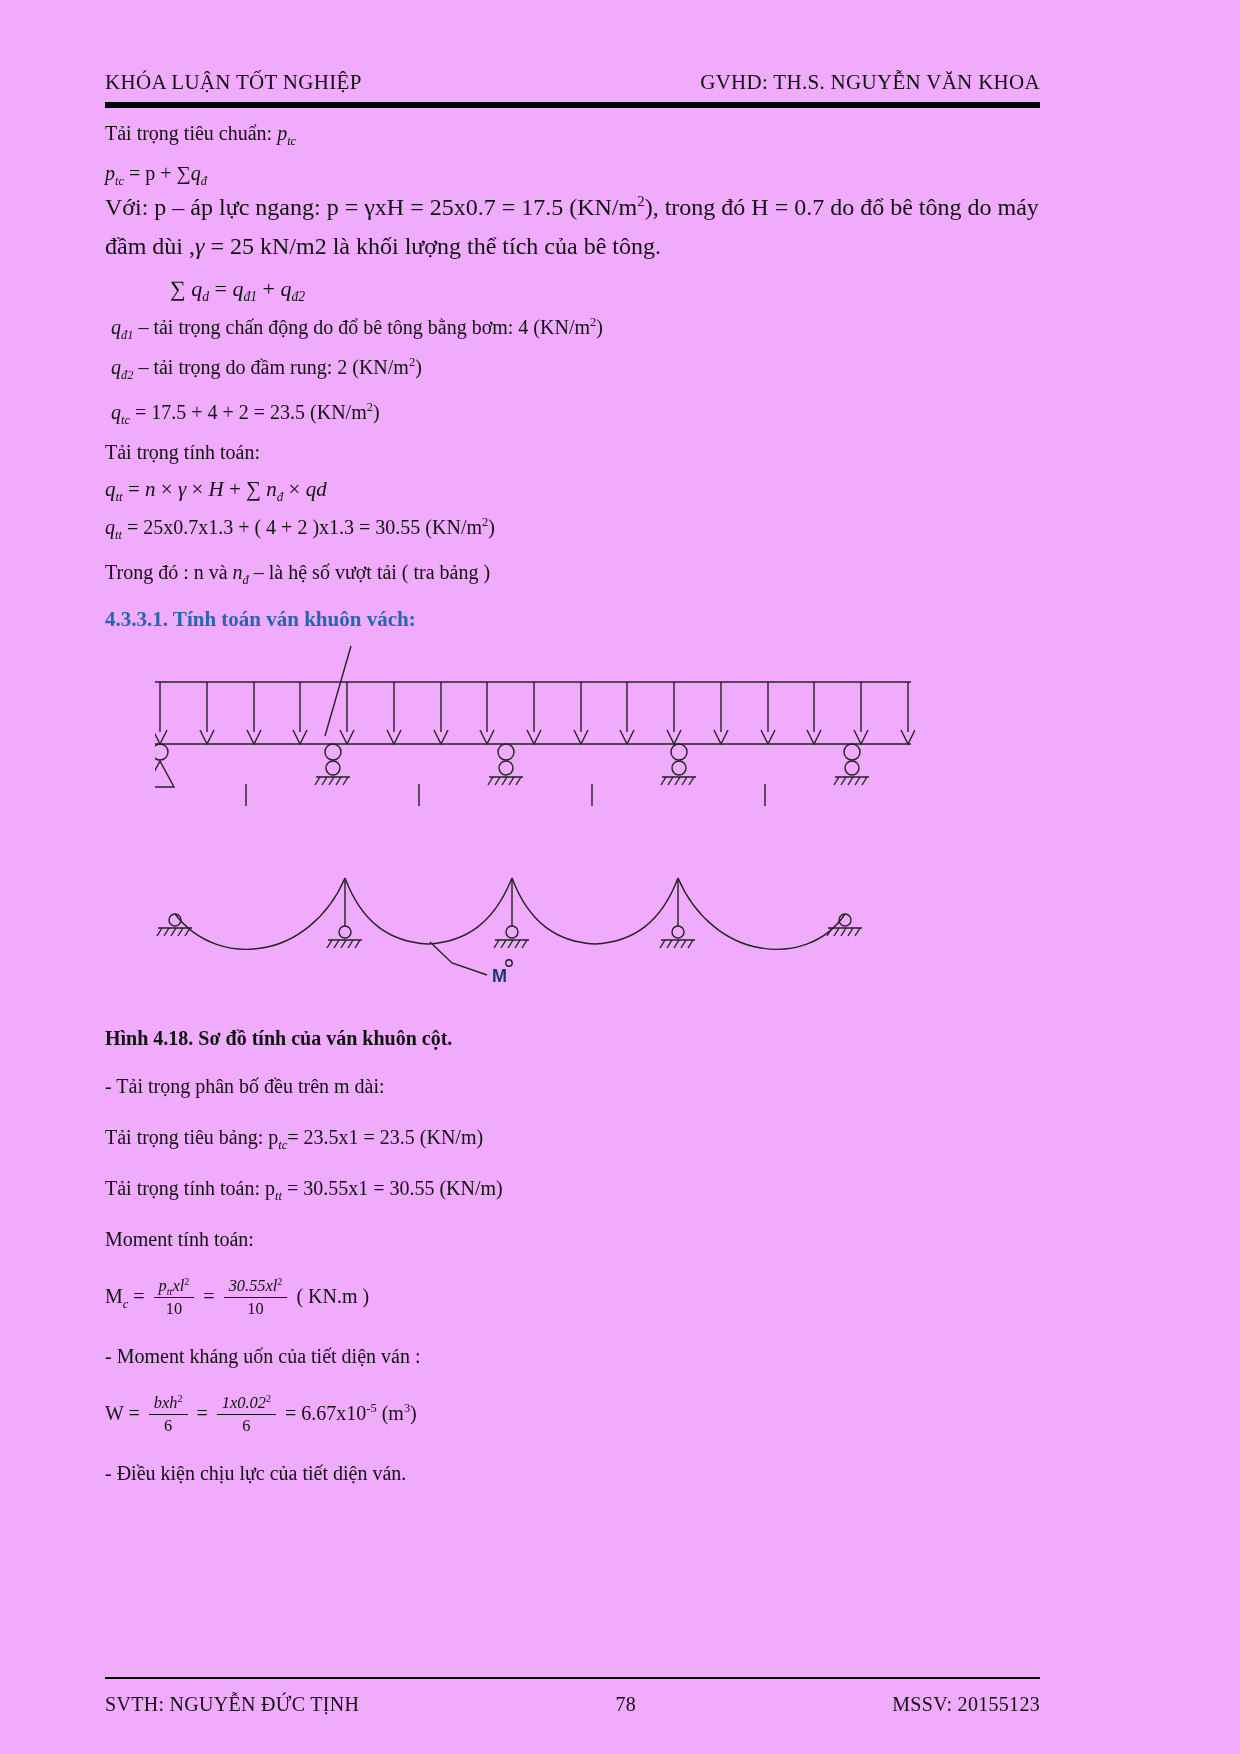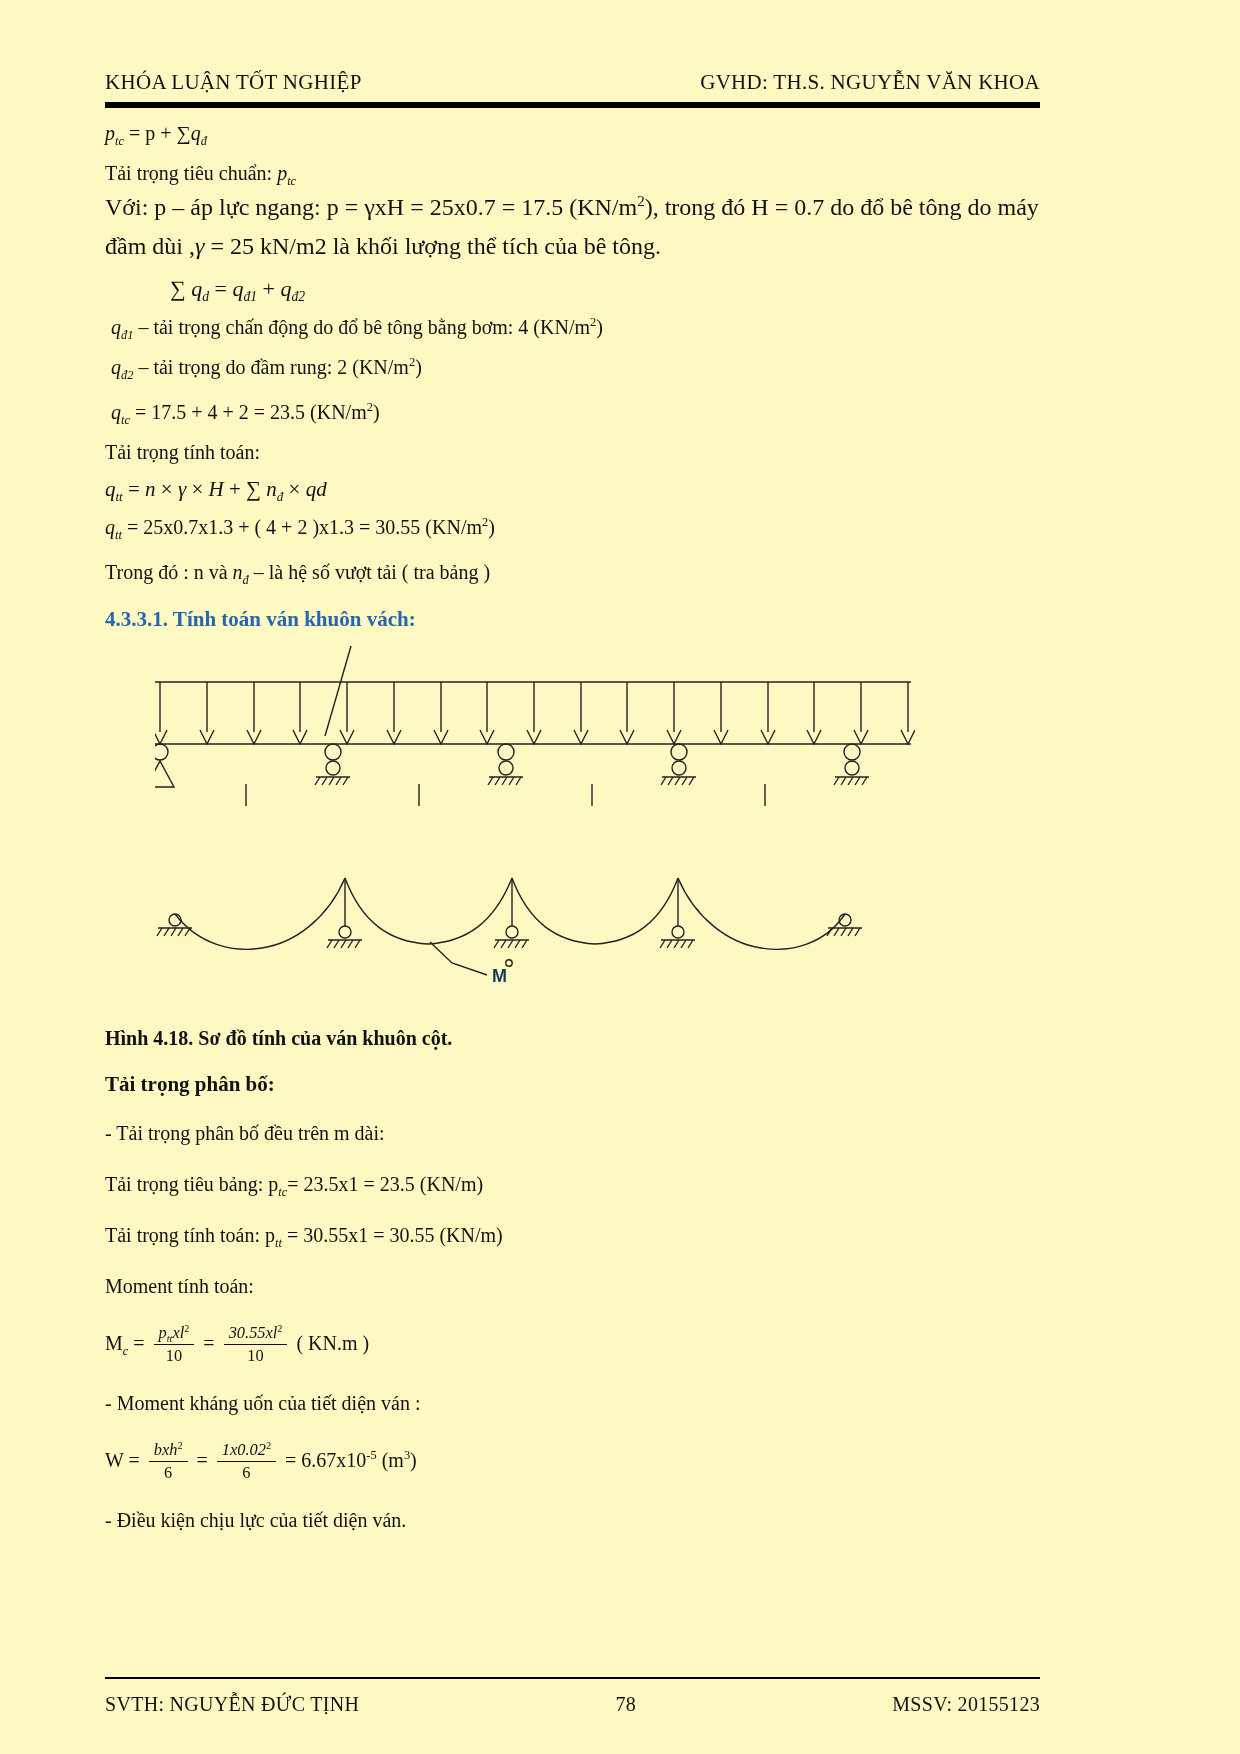--- a/index.html
+++ b/index.html
@@ -1,19 +1,19 @@
 <!DOCTYPE html>
 <html><head>
 <meta charset="utf-8">
 <style>
   html,body{margin:0;padding:0;background:#ffffff;}
   .page{
     position:relative;
     width:1240px;height:1754px;
-    background:#fef9c3;
+    background:#f0abfc;
     font-family:"Liberation Serif", serif;
     color:#121212;
     overflow:hidden;
   }
   .content{padding:70px 200px 0 105px;}
   .hdr{
     display:flex;justify-content:space-between;align-items:flex-end;
     font-size:21px;letter-spacing:.3px;
     padding-bottom:7px;border-bottom:6px solid #000;
   }
@@ -54,22 +54,22 @@
 <body>
 
 <div class="page">
   <div class="content">
 
     <div class="hdr">
       <span>KHÓA LUẬN TỐT NGHIỆP</span>
       <span>GVHD: TH.S. NGUYỄN VĂN KHOA</span>
     </div>
 
+    <p class="line"><span>Tải trọng tiêu chuẩn: </span><i>p</i><sub>tc</sub></p>
     <p class="line"><span> </span><i>p</i><sub>tc</sub><span> = p + ∑</span><i>q</i><sub>đ</sub></p>
-    <p class="line"><span>Tải trọng tiêu chuẩn: </span><i>p</i><sub>tc</sub></p>
     <p class="para"><span> Với: p – áp lực ngang: p = γxH = 25x0.7 = 17.5 (KN/m</span><sup>2</sup><span>), trong đó H = 0.7 do đổ bê tông do máy đầm dùi ,</span><i>γ</i><span> = 25 kN/m2 là khối lượng thể tích của bê tông.</span></p>
     <p class="math indent1"><span>∑ </span><i>q</i><sub>d</sub><span> = </span><i>q</i><sub>đ1</sub><span> + </span><i>q</i><sub>đ2</sub></p>
     <p class="line indent-s"><i>q</i><sub>đ1</sub><span> – tải trọng chấn động do đổ bê tông bằng bơm: 4 (KN/m</span><sup>2</sup><span>)</span></p>
     <p class="line indent-s"><i>q</i><sub>đ2</sub><span> – tải trọng do đầm rung: 2 (KN/m</span><sup>2</sup><span>)</span></p>
     <p class="line indent-s gap-t"><i>q</i><sub>tc</sub><span> = 17.5 + 4 + 2 = 23.5 (KN/m</span><sup>2</sup><span>)</span></p>
     <p class="line"><span>Tải trọng tính toán:</span></p>
     <p class="math" style="font-size:21px;"><i>q</i><sub>tt</sub><span> = </span><i>n</i><span> × </span><i>γ</i><span> × </span><i>H</i><span> + ∑ </span><i>n</i><sub>đ</sub><span> × </span><i>qd</i></p>
     <p class="line"><i>q</i><sub>tt</sub><span> = 25x0.7x1.3 + ( 4 + 2 )x1.3 = 30.55 (KN/m</span><sup>2</sup><span>)</span></p>
     <p class="line gap-t"><span>Trong đó : n và </span><i>n</i><sub>đ</sub><span> – là hệ số vượt tải ( tra bảng )</span></p>
 
@@ -188,21 +188,20 @@
         </g>
 
         <polyline points="280,74 302,95 337,107"></polyline>
         <text x="342" y="114" font-size="18" font-weight="bold" fill="#17375E">M</text>
         <circle cx="359" cy="95" r="3.2" stroke="none" fill="#FF0000"></circle>
       </svg>
     </div>
 
     <p class="caption">Hình 4.18. Sơ đồ tính của ván khuôn cột.</p>
 
-    <p class="bold-lead spaced">Tải trọng phân bố:</p>
     <p class="line spaced">- Tải trọng phân bố đều trên m dài:</p>
     <p class="line spaced"><span>Tải trọng tiêu bảng: p</span><sub>tc</sub><span>= 23.5x1 = 23.5 (KN/m)</span></p>
     <p class="line spaced"><span>Tải trọng tính toán:  p</span><sub>tt</sub><span> = 30.55x1 = 30.55 (KN/m)</span></p>
     <p class="line spaced">Moment tính toán:</p>
     <p class="line spaced"><span>M</span><sub>c</sub><span> = </span><span class="frac"><span class="fnum"><i>p</i><sub>tt</sub><i>x</i><i>l</i><sup>2</sup></span><span class="fden"><span>10</span></span></span><span> = </span><span class="frac"><span class="fnum"><i>30.55x</i><i>l</i><sup>2</sup></span><span class="fden"><span>10</span></span></span><span>  ( KN.m )</span></p>
     <p class="line spaced">- Moment kháng uốn của tiết diện ván :</p>
     <p class="line spaced"><span>W = </span><span class="frac"><span class="fnum"><i>b</i><i>x</i><i>h</i><sup>2</sup></span><span class="fden"><span>6</span></span></span><span> = </span><span class="frac"><span class="fnum"><i>1x0.02</i><sup>2</sup></span><span class="fden"><span>6</span></span></span><span> = 6.67x10</span><sup>-5</sup><span> (m</span><sup>3</sup><span>)</span></p>
     <p class="line spaced">- Điều kiện chịu lực của tiết diện ván.</p>
   </div>
 

